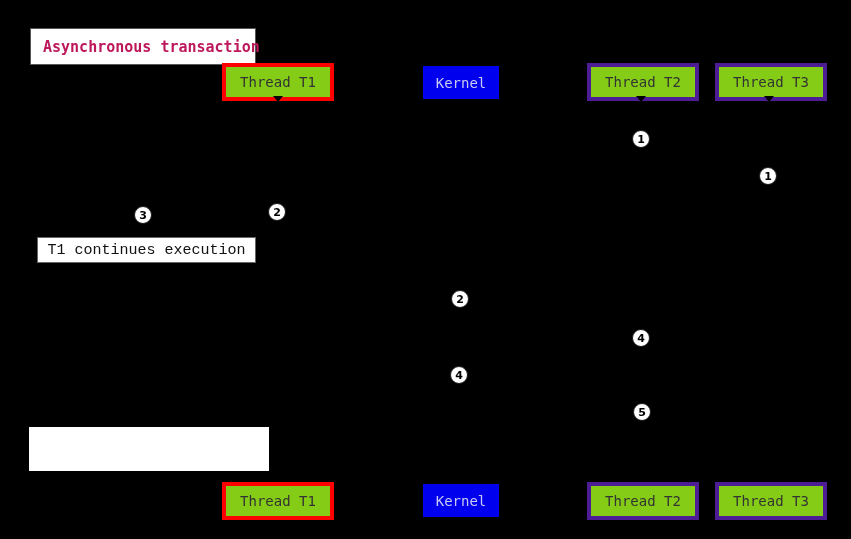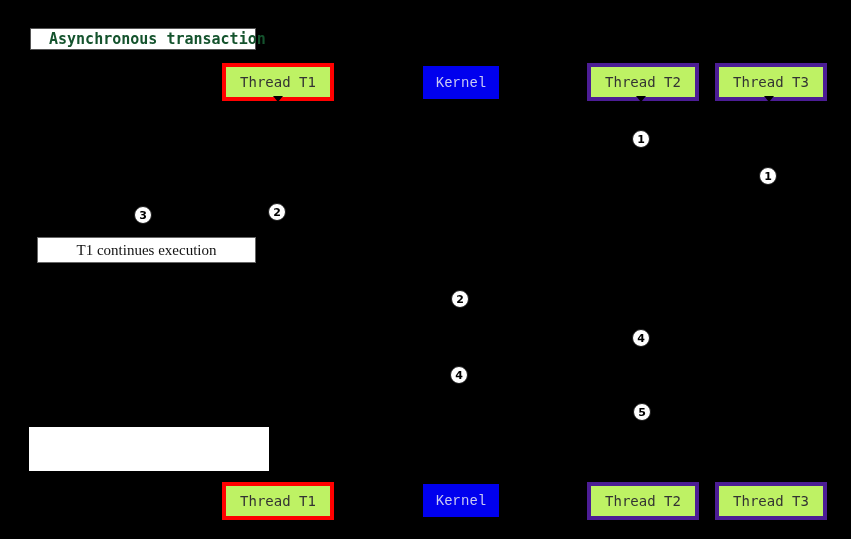--- a/index.html
+++ b/index.html
@@ -13,46 +13,46 @@
     height: 539px;
     background: #000;
     overflow: hidden;
     font-family: "DejaVu Sans Mono", monospace;
   }
   .title-box {
     position: absolute;
     left: 30px;
     top: 28px;
     width: 226px;
-    height: 22px;
+    height: 37px;
     background: #ffffff;
     border: 1px solid #555;
     box-sizing: border-box;
     display: flex;
     align-items: center;
-    padding-left: 18px;
+    padding-left: 12px;
     font-weight: bold;
     font-size: 15px;
-    color: #14532d;
+    color: #be185d;
     white-space: nowrap;
   }
   .head {
     position: absolute;
     display: flex;
     align-items: center;
     justify-content: center;
     box-sizing: border-box;
-    background: #bef264;
+    background: #84cc16;
     color: #333333;
     font-size: 14px;
     white-space: nowrap;
   }
   .red-outline  { border: 4px solid #ff0000; }
   .blue-outline { border: 4px solid #4c1d95; }
-  .blue-fill    { background: #0000ee; color: #c9c9f2; border: none; font-family: Liberation Mono, monospace; }
+  .blue-fill    { background: #0000ee; color: #c9c9f2; border: none; }
 
   .head.t1-top     { left: 222px; top: 63px;  width: 112px; height: 38px; }
   .head.kernel-top { left: 423px; top: 66px;  width: 76px;  height: 33px; }
   .head.t2-top     { left: 587px; top: 63px;  width: 112px; height: 38px; }
   .head.t3-top     { left: 715px; top: 63px;  width: 112px; height: 38px; }
   .head.t1-bot     { left: 222px; top: 482px; width: 112px; height: 38px; }
   .head.kernel-bot { left: 423px; top: 484px; width: 76px;  height: 33px; }
   .head.t2-bot     { left: 587px; top: 482px; width: 112px; height: 38px; }
   .head.t3-bot     { left: 715px; top: 482px; width: 112px; height: 38px; }
 
@@ -93,21 +93,21 @@
     left: 37px;
     top: 237px;
     width: 219px;
     height: 26px;
     background: #ffffff;
     border: 1px solid #666;
     box-sizing: border-box;
     display: flex;
     align-items: center;
     justify-content: center;
-    font-family: Liberation Serif, serif;
+    font-family: Liberation Mono, monospace;
     font-size: 15px;
     color: #111;
     white-space: nowrap;
   }
   .blank-box {
     position: absolute;
     left: 29px;
     top: 427px;
     width: 240px;
     height: 44px;

